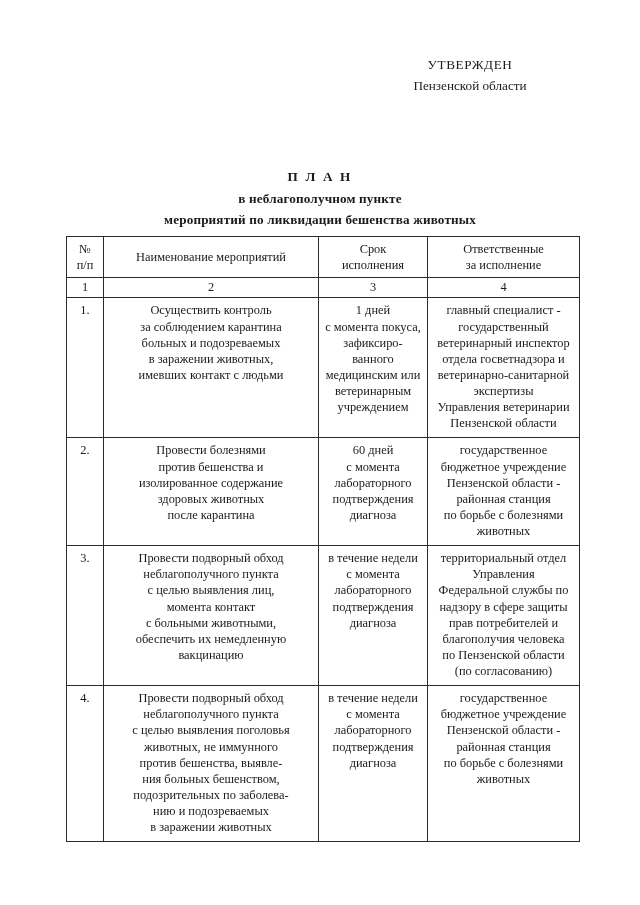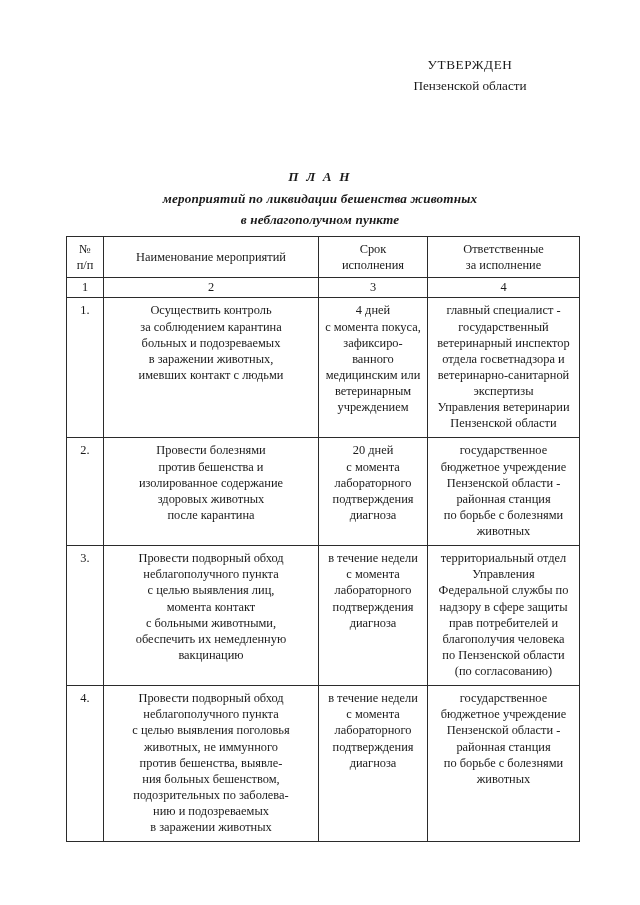--- a/index.html
+++ b/index.html
@@ -41,21 +41,20 @@
   
   .title-block {
     position: absolute;
     top: 166px;
     left: 0;
     width: 640px;
     text-align: center;
     font-weight: bold;
     font-size: 13.2px;
     line-height: 1.63;
-    font-style: italic;
   }
   .title-main {
     letter-spacing: 2.2px;
   }
   .title-sub {
     letter-spacing: 0.15px;
   }
 
   
   .doc-table {
@@ -109,22 +108,22 @@
 
 <div class="page">
 
   <div class="approval-block">
     <div class="approval-heading">УТВЕРЖДЕН</div>
     <div>Пензенской области</div>
   </div>
 
   <div class="title-block">
     <div class="title-main">П Л А Н</div>
+    <div class="title-sub">в неблагополучном пункте</div>
     <div class="title-sub">мероприятий по ликвидации бешенства животных</div>
-    <div class="title-sub">в неблагополучном пункте</div>
   </div>
 
   <table class="doc-table">
     <colgroup>
       <col class="col-num">
       <col class="col-name">
       <col class="col-term">
       <col class="col-resp">
     </colgroup>
     <thead>
@@ -167,21 +166,21 @@
             <span class="lines">
               <span>Осуществить контроль</span>
               <span>за соблюдением карантина</span>
               <span>больных и подозреваемых</span>
               <span>в заражении животных,</span>
               <span>имевших контакт с людьми</span>
             </span>
           </td>
           <td>
             <span class="lines">
-              <span>4 дней</span>
+              <span>1 дней</span>
               <span>с момента покуса,</span>
               <span>зафиксиро-</span>
               <span>ванного</span>
               <span>медицинским или</span>
               <span>ветеринарным</span>
               <span>учреждением</span>
             </span>
           </td>
           <td>
             <span class="lines">
@@ -202,21 +201,21 @@
             <span class="lines">
               <span>Провести болезнями</span>
               <span>против бешенства и</span>
               <span>изолированное содержание</span>
               <span>здоровых животных</span>
               <span>после карантина</span>
             </span>
           </td>
           <td>
             <span class="lines">
-              <span>20 дней</span>
+              <span>60 дней</span>
               <span>с момента</span>
               <span>лабораторного</span>
               <span>подтверждения</span>
               <span>диагноза</span>
             </span>
           </td>
           <td>
             <span class="lines">
               <span>государственное</span>
               <span>бюджетное учреждение</span>

